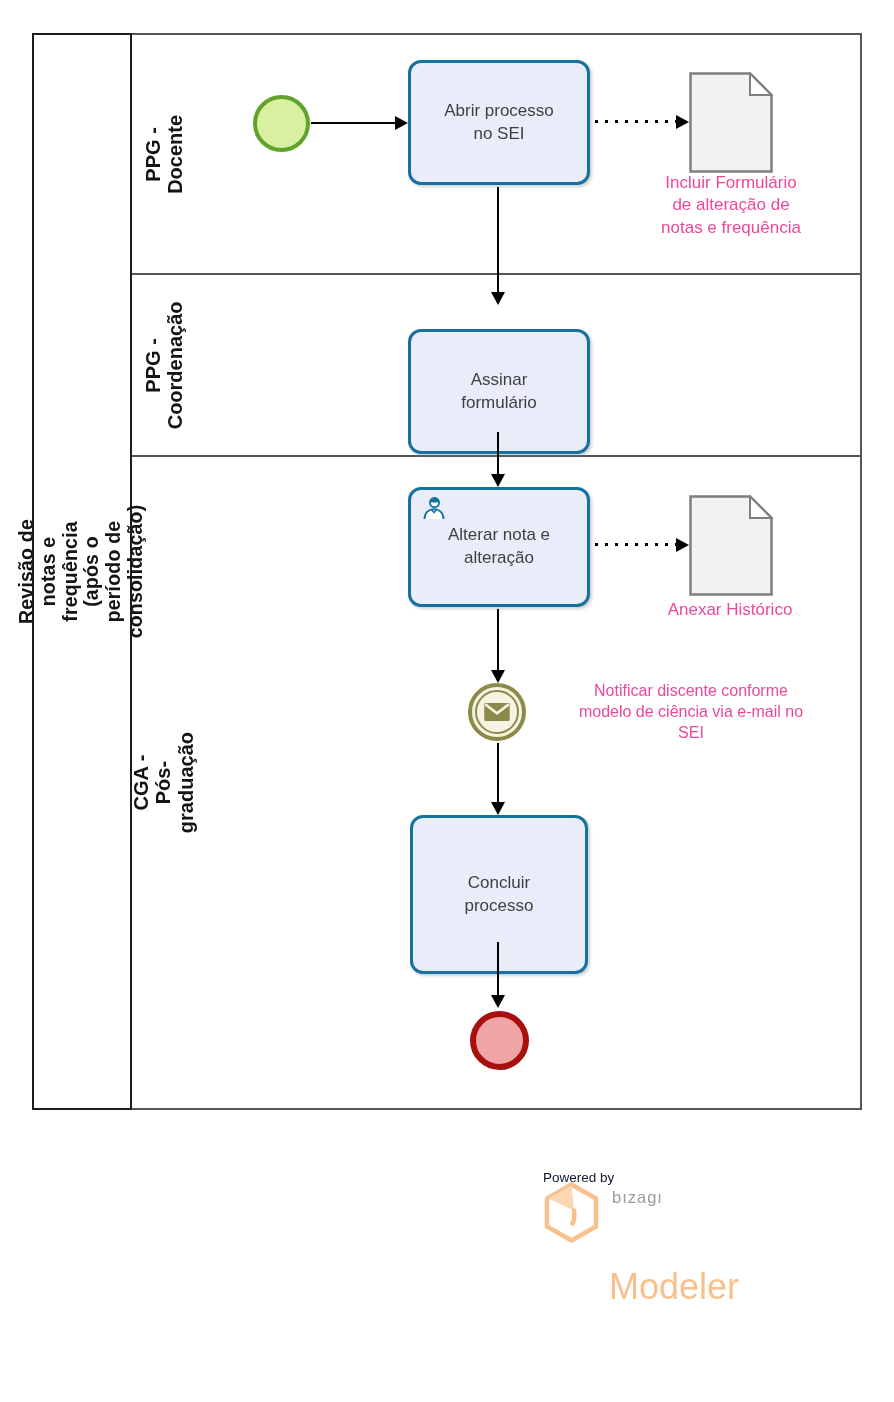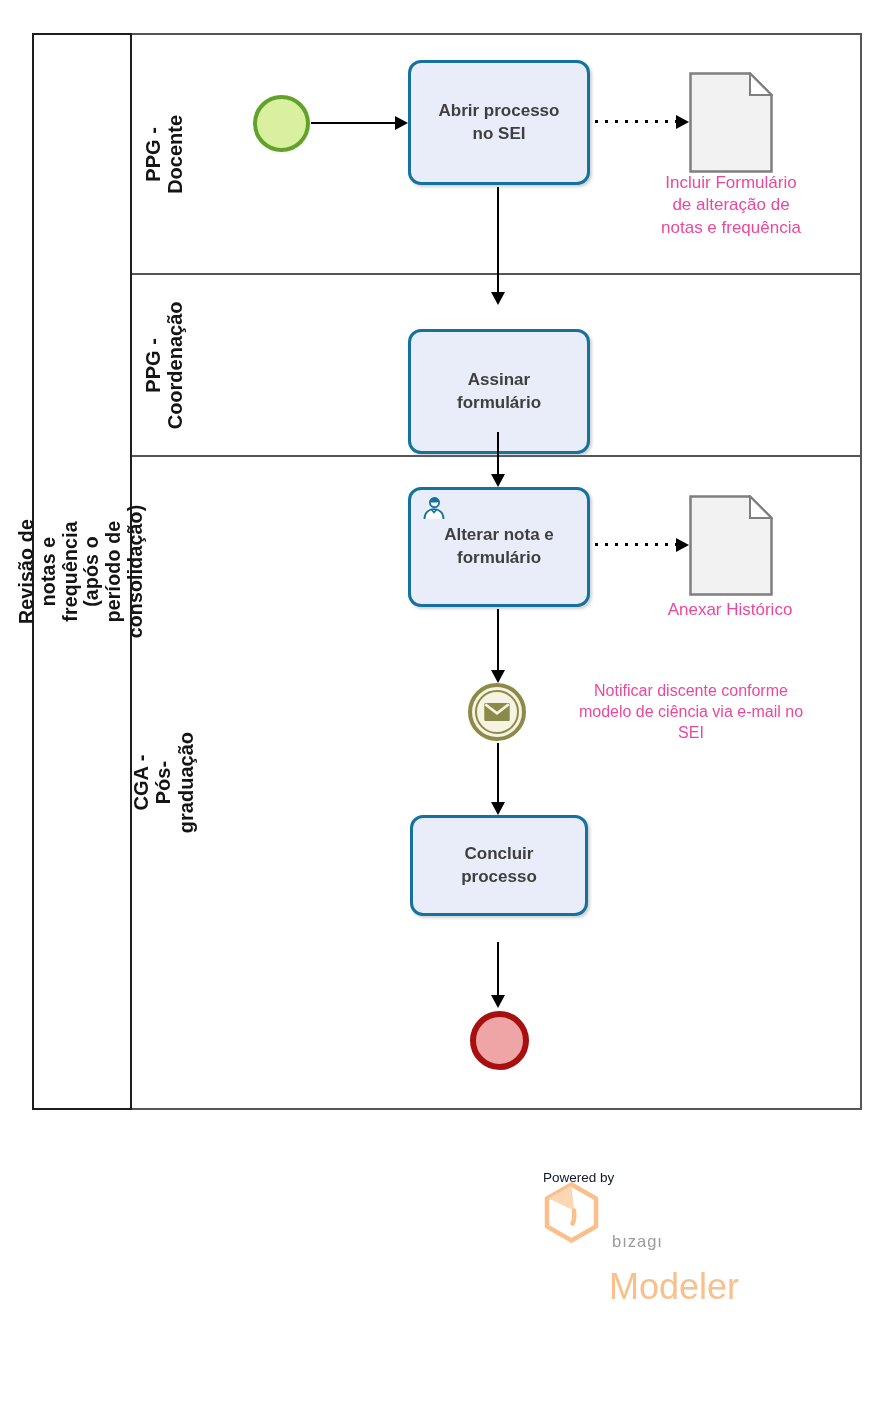--- a/index.html
+++ b/index.html
@@ -32,21 +32,20 @@
   .lane-label-text { font-size:20px; }
 
   
   .task {
     position:absolute; box-sizing:border-box;
     border:3.5px solid var(--task-border); border-radius:13px;
     background:var(--task-fill); color:#3f3f3f;
     display:flex; align-items:center; justify-content:center;
     text-align:center; font-size:17px; line-height:1.35; white-space:pre-line;
     box-shadow:2px 2px 3px rgba(120,120,120,0.35);
-    font-weight:bold;
   }
   .event { position:absolute; box-sizing:border-box; border-radius:50%; }
   .event-start {
     left:253px; top:95px; width:57px; height:57px;
     border:4px solid var(--start-border); background:var(--start-fill);
   }
   .event-end {
     left:470px; top:1011px; width:59px; height:59px;
     border:6px solid var(--end-border); background:var(--end-fill);
   }
@@ -82,21 +81,21 @@
     position:absolute; width:0; height:0;
     border-top:7px solid transparent; border-bottom:7px solid transparent;
     border-left:13px solid #000;
   }
 
   .task-user-icon { position:absolute; left:10px; top:5px; width:26px; height:27px; }
 
   
   .powered-by { position:absolute; left:543px; top:1170px; font-size:13.5px; color:#0f172a; }
   .logo-hex { position:absolute; left:543px; top:1181px; width:57px; height:63px; }
-  .brand-small { position:absolute; left:612px; top:1188px; font-size:16.5px; color:#9b9b9b; letter-spacing:1px;margin-top:44px; }
+  .brand-small { position:absolute; left:612px; top:1188px; font-size:16.5px; color:#9b9b9b; letter-spacing:1px; }
   .brand-big { position:absolute; left:609px; top:1266px; font-size:36px; color:var(--brand-orange); }
 </style>
 </head>
 <body>
 
 <div class="canvas">
 
   <div class="pool">
     <div class="pool-band">
       <div class="vtext pool-title-text">Revisão de notas e frequência (após o período de consolidação)</div>
@@ -156,21 +155,21 @@
   <div class="ah-down" style="left:491px; top:474px;"></div>
 
   <div class="task" style="left:408px; top:487px; width:182px; height:120px;">
     <svg class="task-user-icon" viewBox="0 0 26 27">
       <circle cx="13.5" cy="7.6" r="4.6" style="fill:#ffffff; stroke:var(--task-border); stroke-width:1.8;"></circle>
       <path d="M9.3,5.2 A4.6,4.6 0 0 1 18,6.4 L16,7.6 L9.6,7.4 Z" style="fill:var(--task-border);"></path>
       <path d="M3.5,24 C3.5,17.5 8,14.2 13,14.2 C18,14.2 22.5,17.5 22.5,24" style="fill:#ffffff; stroke:var(--task-border); stroke-width:1.8;"></path>
       <path d="M10.5,14.6 L13,17.6 L15.5,14.6" style="fill:none; stroke:var(--task-border); stroke-width:1.6;"></path>
     </svg>
     <span>Alterar nota e
-formulário</span>
+alteração</span>
   </div>
 
   <div class="dotline" style="left:595px; top:543px; width:82px;"></div>
   <div class="ah-right" style="left:676px; top:538px;"></div>
 
   <div class="doc" style="left:689px; top:495px;">
     <svg width="84" height="101" viewBox="0 0 84 101">
       <path d="M1.5,1.5 H61 L82.5,23 V99.5 H1.5 Z" style="fill:var(--doc-fill); stroke:var(--doc-stroke); stroke-width:2.5;"></path>
       <path d="M61,1.5 V23 H82.5 Z" style="fill:#ffffff; stroke:var(--doc-stroke); stroke-width:2;"></path>
     </svg>
@@ -187,21 +186,21 @@
       <path d="M2,2.5 L15,12.5 L28,2.5" style="fill:none; stroke:var(--msg-fill); stroke-width:3;"></path>
     </svg>
   </div>
   <div class="free-label msg-label" style="left:538px; top:680px; width:306px;">Notificar discente conforme
 modelo de ciência via e-mail no
 SEI</div>
 
   <div class="vline" style="left:497px; top:743px; height:62px;"></div>
   <div class="ah-down" style="left:491px; top:802px;"></div>
 
-  <div class="task" style="left:410px; top:815px; width:178px; height:101px;justify-content:center;">
+  <div class="task" style="left:410px; top:815px; width:178px; height:159px;justify-content:center;">
     <span>Concluir
 processo</span>
   </div>
 
   <div class="vline" style="left:497px; top:942px; height:56px;"></div>
   <div class="ah-down" style="left:491px; top:995px;"></div>
 
   <div class="event event-end"></div>
 
   <div class="powered-by">Powered by</div>

